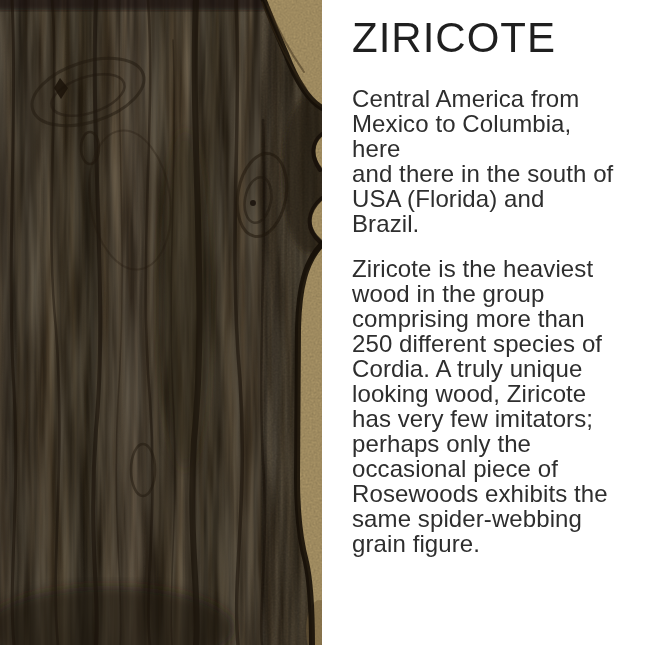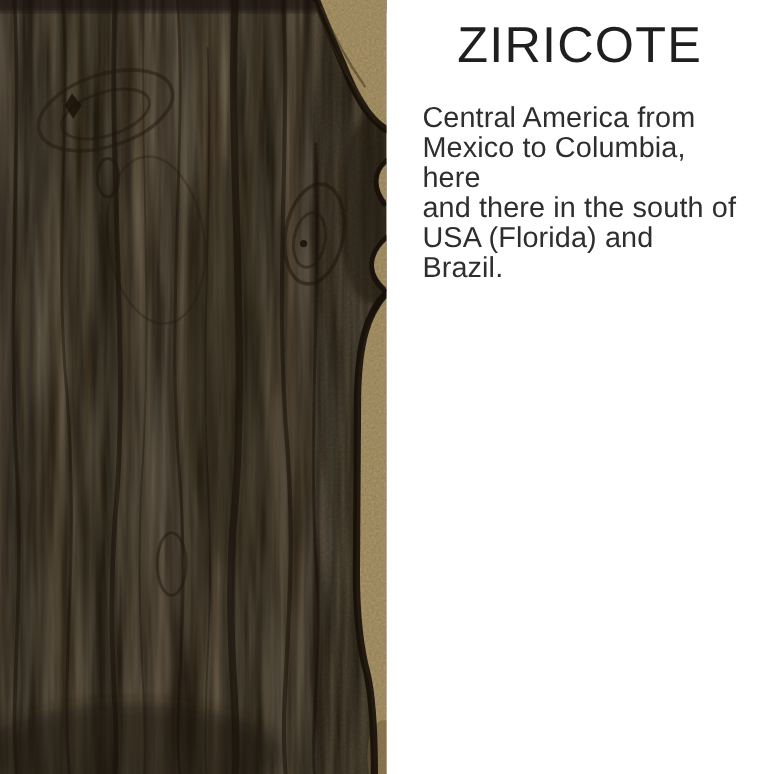--- a/index.html
+++ b/index.html
@@ -35,21 +35,21 @@
     left: 352px;
     top: 0;
     width: 262px;
   }
   .text-panel h1 {
     margin: 14px 0 0 0;
     font-size: 42px;
     line-height: 48px;
     font-weight: 300;
     letter-spacing: 1px;
-    text-align: center;
+    text-align: left;
     color: #1f1f1f;
     white-space: nowrap;
   }
   .text-panel p {
     margin: 20px 0 0 0;
     font-size: 24px;
     line-height: 25px;
     color: #2e2e2e;
     white-space: pre-line;
     letter-spacing: 0.1px;
@@ -156,15 +156,27 @@
       </g>
     </svg>
   </figure>
 
   <section class="text-panel">
     <h1>ZIRICOTE</h1>
     <p class="first">Central America from
 Mexico to Columbia, here
 and there in the south of
 USA (Florida) and Brazil.</p>
+    <p>Ziricote is the heaviest
+wood in the group
+comprising more than
+250 different species of
+Cordia. A truly unique
+looking wood, Ziricote
+has very few imitators;
+perhaps only the
+occasional piece of
+Rosewoods exhibits the
+same spider-webbing
+grain figure.</p>
   </section>
 
 </div>
 
 </body></html>

